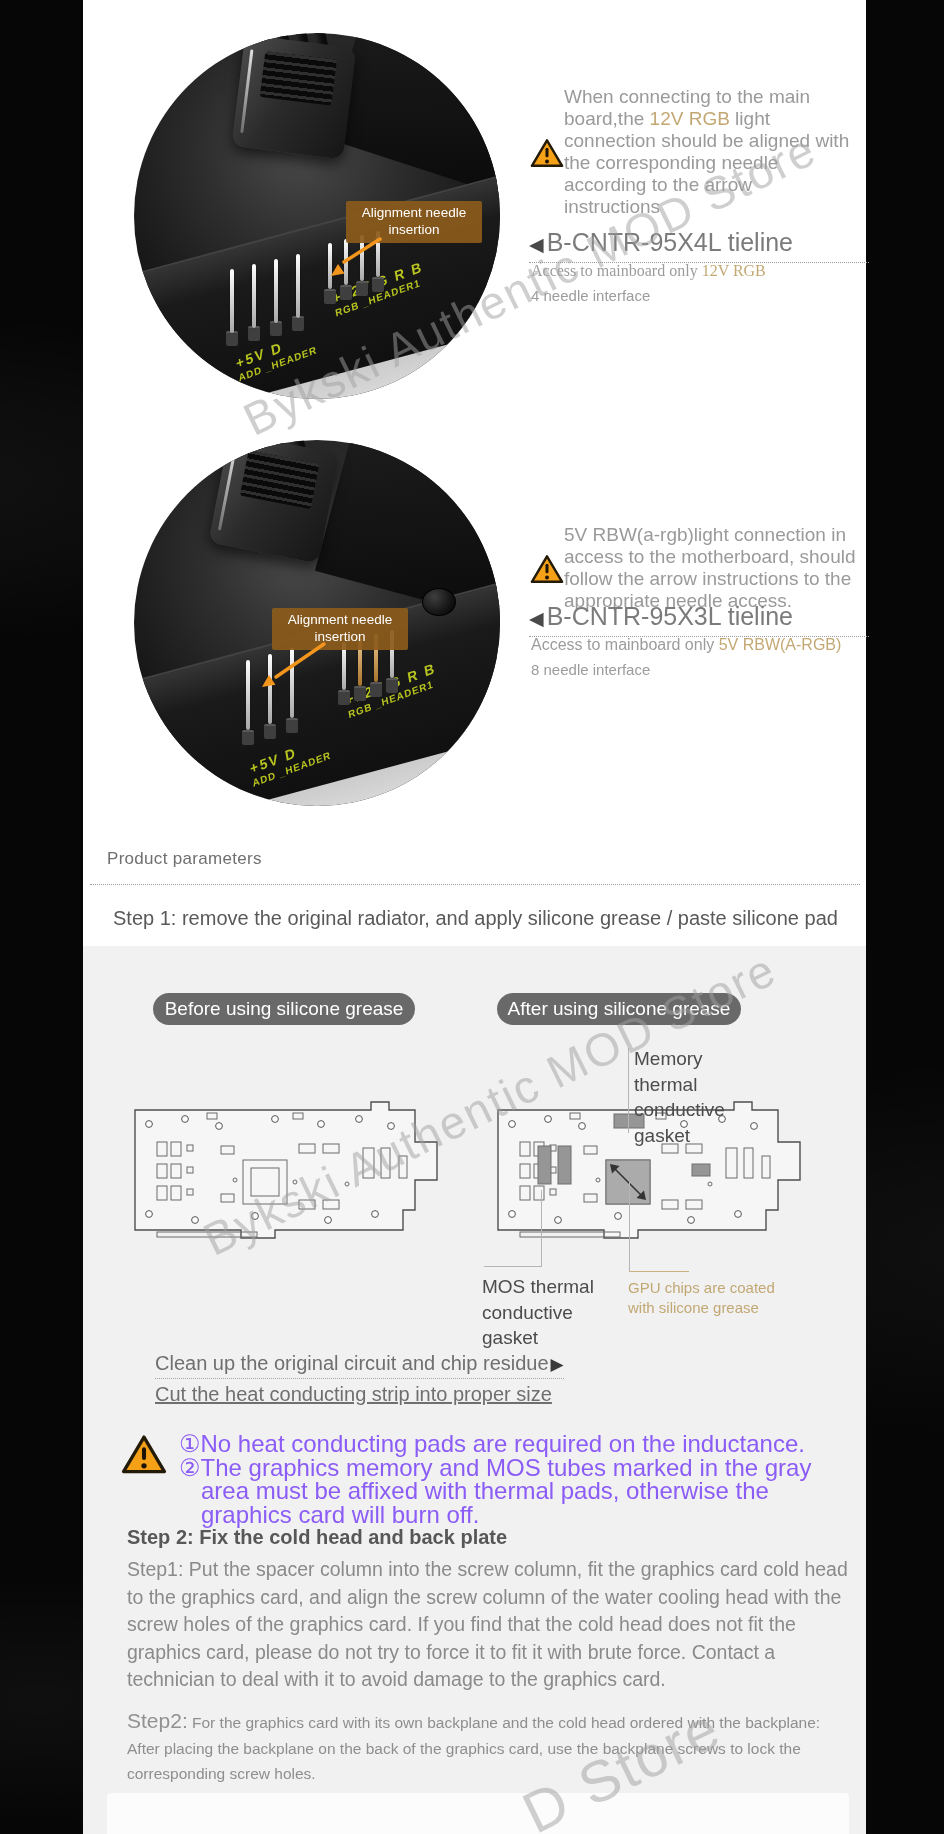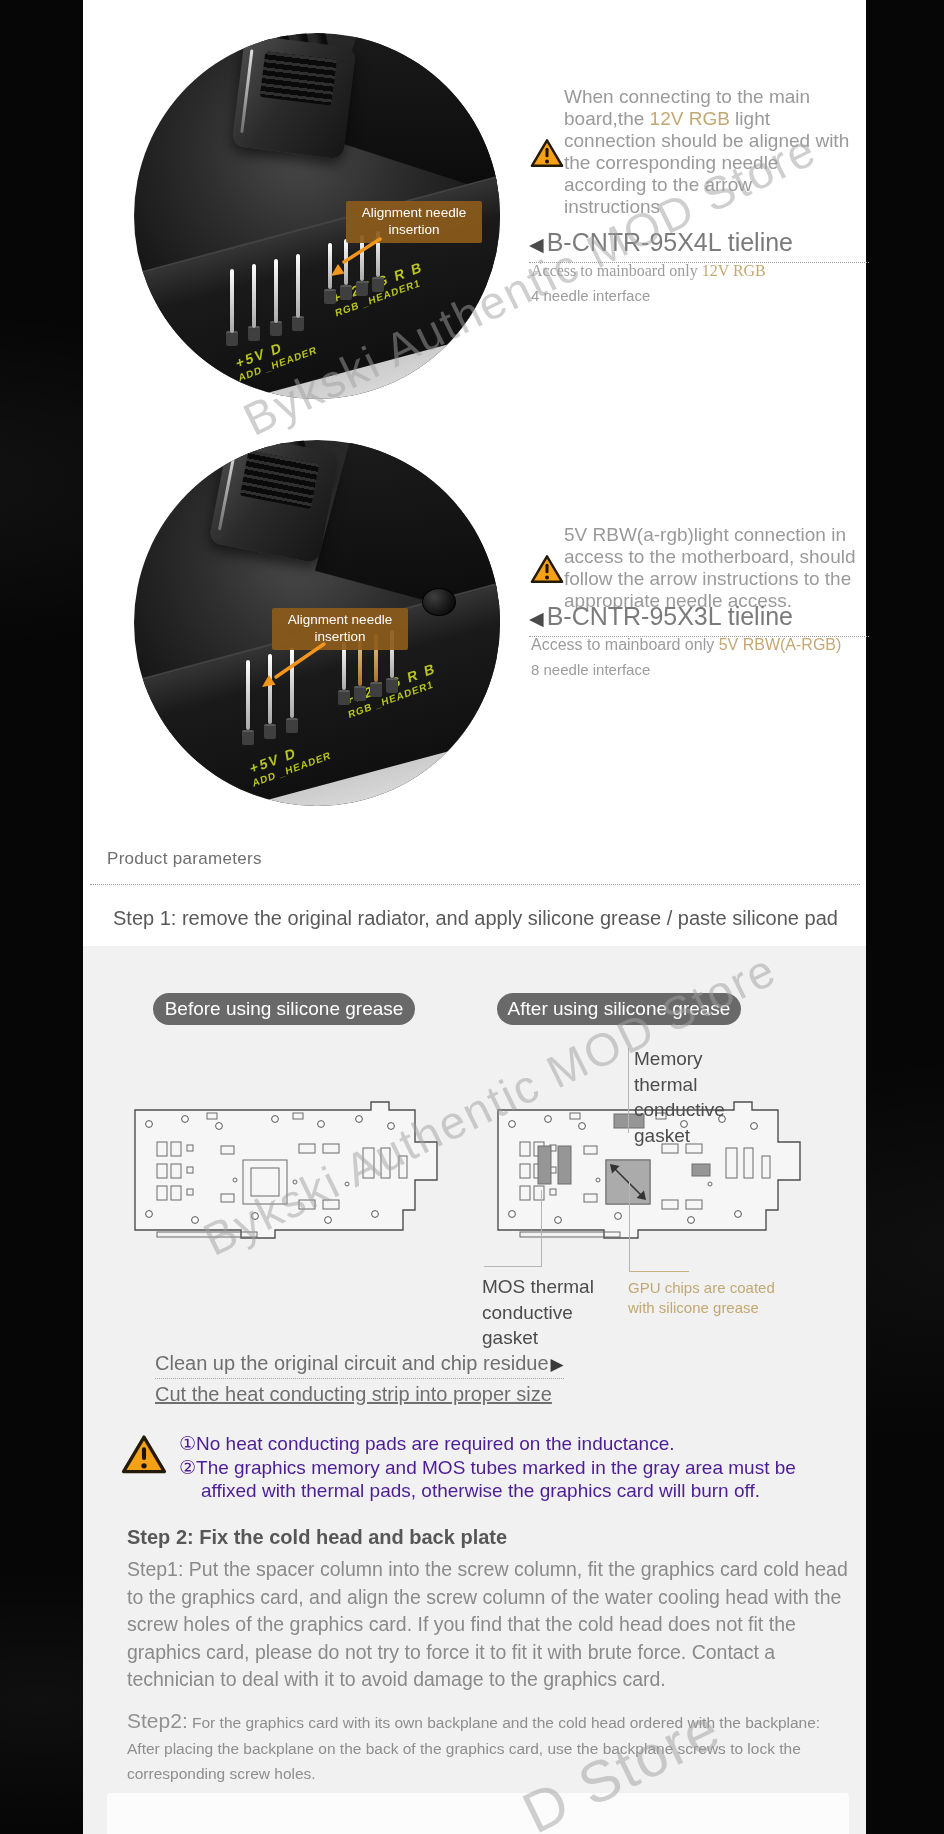--- a/index.html
+++ b/index.html
@@ -69,21 +69,21 @@
   .leader{position:absolute;background:#b5b5b5;}
   .leader.tan{background:#c9b183;}
   .dlabel{position:absolute;font-size:19px;line-height:1.35;color:#4c4c4c;}
   .dlabel.tan{color:#c2a873;font-size:15px;}
   .clean-wrap{position:absolute;border-bottom:1px dotted #a5a5a5;padding-bottom:3px;}
   .clean-txt{font-size:20px;color:#6f6f6f;}
   .clean-arrow{font-size:17px;color:#3a3a3a;margin-left:2px;}
   .cut-txt{position:absolute;font-size:20px;color:#6f6f6f;text-decoration:underline;}
   .warn-block{position:absolute;display:flex;gap:12px;align-items:flex-start;}
   .warn-icon-b{width:46px;height:42px;flex:0 0 auto;margin-top:2px;}
-  .warn-items{width:660px;font-size:19px;line-height:23.5px;color:#4c1d95;}
+  .warn-items{width:660px;font-size:24px;line-height:23.5px;color:#8b5cf6;}
   .warn-item{padding-left:22px;text-indent:-22px;}
   .step2-h{position:absolute;font-size:20px;font-weight:bold;color:#575757;}
   .step2-body{position:absolute;width:724px;font-size:19.5px;line-height:27.5px;color:#8a8a8a;}
   .step2-sub{position:absolute;width:704px;font-size:15.5px;line-height:25.5px;color:#8e8e8e;}
   .sub-label{font-size:21px;color:#919191;}
   .bottom-panel{position:absolute;left:24px;top:1793px;width:742px;height:41px;background:#fcfcfd;border-radius:4px 4px 0 0;}
 
   
   .wm{position:absolute;color:rgba(160,160,160,.5);font-size:46px;letter-spacing:2px;white-space:nowrap;
     transform:rotate(-26deg);transform-origin:0 0;pointer-events:none;z-index:9;}

